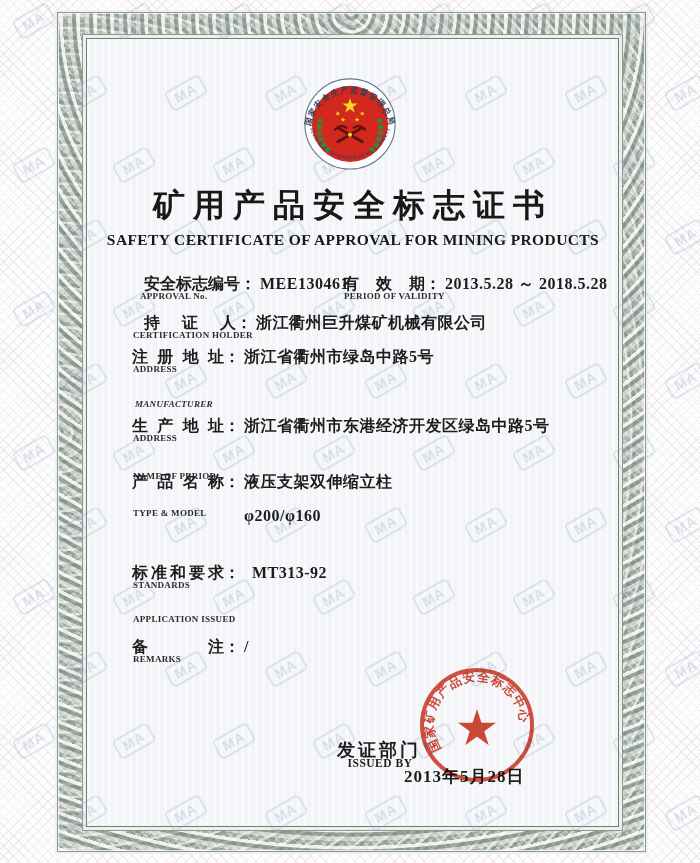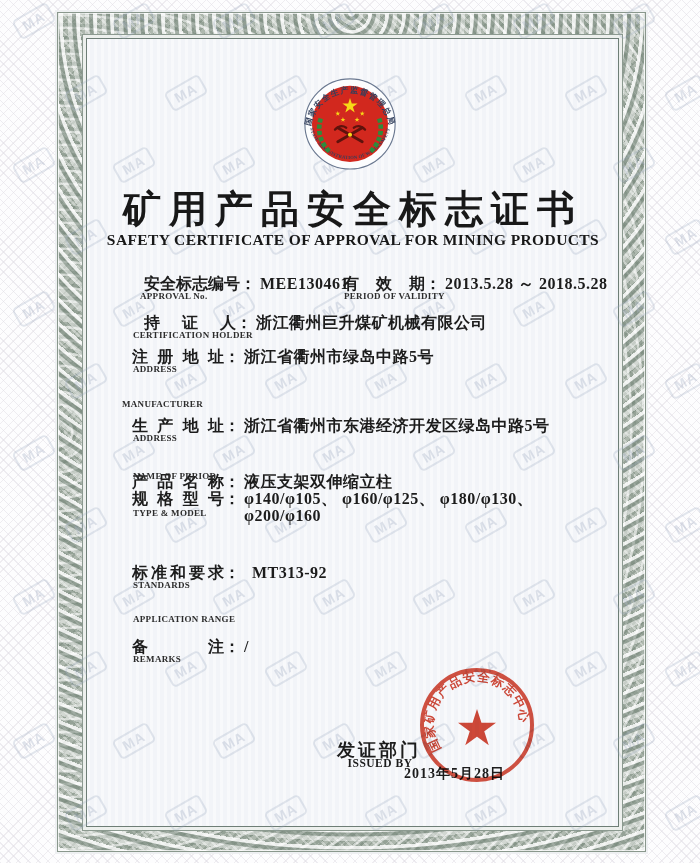--- a/index.html
+++ b/index.html
@@ -40,21 +40,21 @@
     font-weight:bold; font-size:14px; letter-spacing:1px;
     color:rgba(152,166,188,.30);
     border:2px solid rgba(152,166,188,.26);
     border-radius:5px; padding:0 6px; line-height:18px;
   }
   .content { position:absolute; inset:0; z-index:4; }
   .abs { position:absolute; }
 
   .title-cn {
     left:90px; right:84px; top:184px; text-align:center;
-    font-size:38px; font-weight:bold; letter-spacing:8px; color:#181818;
+    font-size:32px; font-weight:bold; letter-spacing:8px; color:#181818;
     white-space:nowrap;
   }
   .title-en {
     left:90px; right:84px; top:231px; text-align:center;
     font-size:15.5px; font-weight:bold; letter-spacing:0.4px; color:#181818;
     white-space:nowrap;
   }
 
   .frow { position:absolute; white-space:nowrap; font-size:16px; }
   .flabel {
@@ -67,21 +67,21 @@
     position:absolute; font-family:"Liberation Serif","DejaVu Serif",serif;
     font-size:9px; font-weight:600; letter-spacing:0.3px; color:#2c2c2c; white-space:nowrap;
   }
   .statement {
     left:130px; top:678px; width:486px;
     font-size:15.5px; line-height:19.5px; font-weight:600;
     text-indent:2em; text-align:justify; color:#1d1d1d;
   }
   .issued-label { left:337px; top:738px; font-size:18px; font-weight:bold; letter-spacing:3px; }
   .issued-sub { left:337px; top:757px; width:86px; text-align:center; font-size:11.5px; font-weight:bold; letter-spacing:0.5px; }
-  .issue-date { left:404px; top:765px; font-size:14px; font-weight:600; letter-spacing:1px; }
+  .issue-date { left:404px; top:765px; font-size:17px; font-weight:600; letter-spacing:1px; }
 
   .emblem { left:303px; top:76px; width:94px; height:94px; }
   .stamp  { left:417px; top:665px; width:120px; height:120px; z-index:5; mix-blend-mode:multiply; opacity:.92; }
 </style>
 </head>
 <body>
 
 <div class="page">
   <div class="band"></div>
   <div class="paper"></div>
@@ -226,44 +226,41 @@
     <div class="frow" style="left:132px; top:313px;">
       <span class="flabel" style="width:92px;margin-left:12px;">持证人</span><span class="colon">：</span><span class="fvalue">浙江衢州巨升煤矿机械有限公司</span>
     </div>
     <div class="fsub" style="left:133px; top:330px;">CERTIFICATION HOLDER</div>
 
     <div class="frow" style="left:132px; top:347px;">
       <span class="flabel" style="width:92px;">注册地址</span><span class="colon">：</span><span class="fvalue">浙江省衢州市绿岛中路5号</span>
     </div>
     <div class="fsub" style="left:133px; top:364px;">ADDRESS</div>
 
-    <div class="fsub" style="left:122px; top:399px;">MANUFACTURER</div>
+    <div class="fsub" style="left:135px; top:399px;font-style:italic;">MANUFACTURER</div>
 
     <div class="frow" style="left:132px; top:416px;">
       <span class="flabel" style="width:92px;">生产地址</span><span class="colon">：</span><span class="fvalue">浙江省衢州市东港经济开发区绿岛中路5号</span>
     </div>
     <div class="fsub" style="left:133px; top:433px;">ADDRESS</div>
 
     <div class="frow" style="left:132px; top:472px;">
       <span class="flabel" style="width:92px;">产品名称</span><span class="colon">：</span><span class="fvalue">液压支架双伸缩立柱</span>
     </div>
     <div class="fsub" style="left:133px; top:471px;">NAME OF PERIOD</div>
 
-    <div class="frow" style="left:132px; top:489px;">
-      <span class="flabel" style="width:92px;">规格型号</span><span class="colon">：</span><span class="fvalue">φ140/φ105、 φ160/φ125、 φ180/φ130、</span>
-    </div>
     <div class="fsub" style="left:133px; top:508px;">TYPE &amp; MODEL</div>
     <div class="frow fvalue" style="left:244px; top:507px;">φ200/φ160</div>
 
     <div class="frow" style="left:132px; top:563px;">
       <span class="flabel" style="width:92px;">标准和要求</span><span class="colon">：</span><span class="fvalue" style="margin-left:8px;">MT313-92</span>
     </div>
     <div class="fsub" style="left:133px; top:580px;">STANDARDS</div>
 
-    <div class="fsub" style="left:133px; top:614px;">APPLICATION RANGE</div>
+    <div class="fsub" style="left:133px; top:614px;">APPLICATION ISSUED</div>
 
     <div class="frow" style="left:132px; top:637px;">
       <span class="flabel" style="width:92px;">备注</span><span class="colon">：</span><span class="fvalue">/</span>
     </div>
     <div class="fsub" style="left:133px; top:654px;">REMARKS</div>
 
 
     <div class="abs issued-label">发证部门</div>
     <div class="abs issued-sub">ISSUED BY</div>
     <div class="abs issue-date">2013年5月28日</div>

